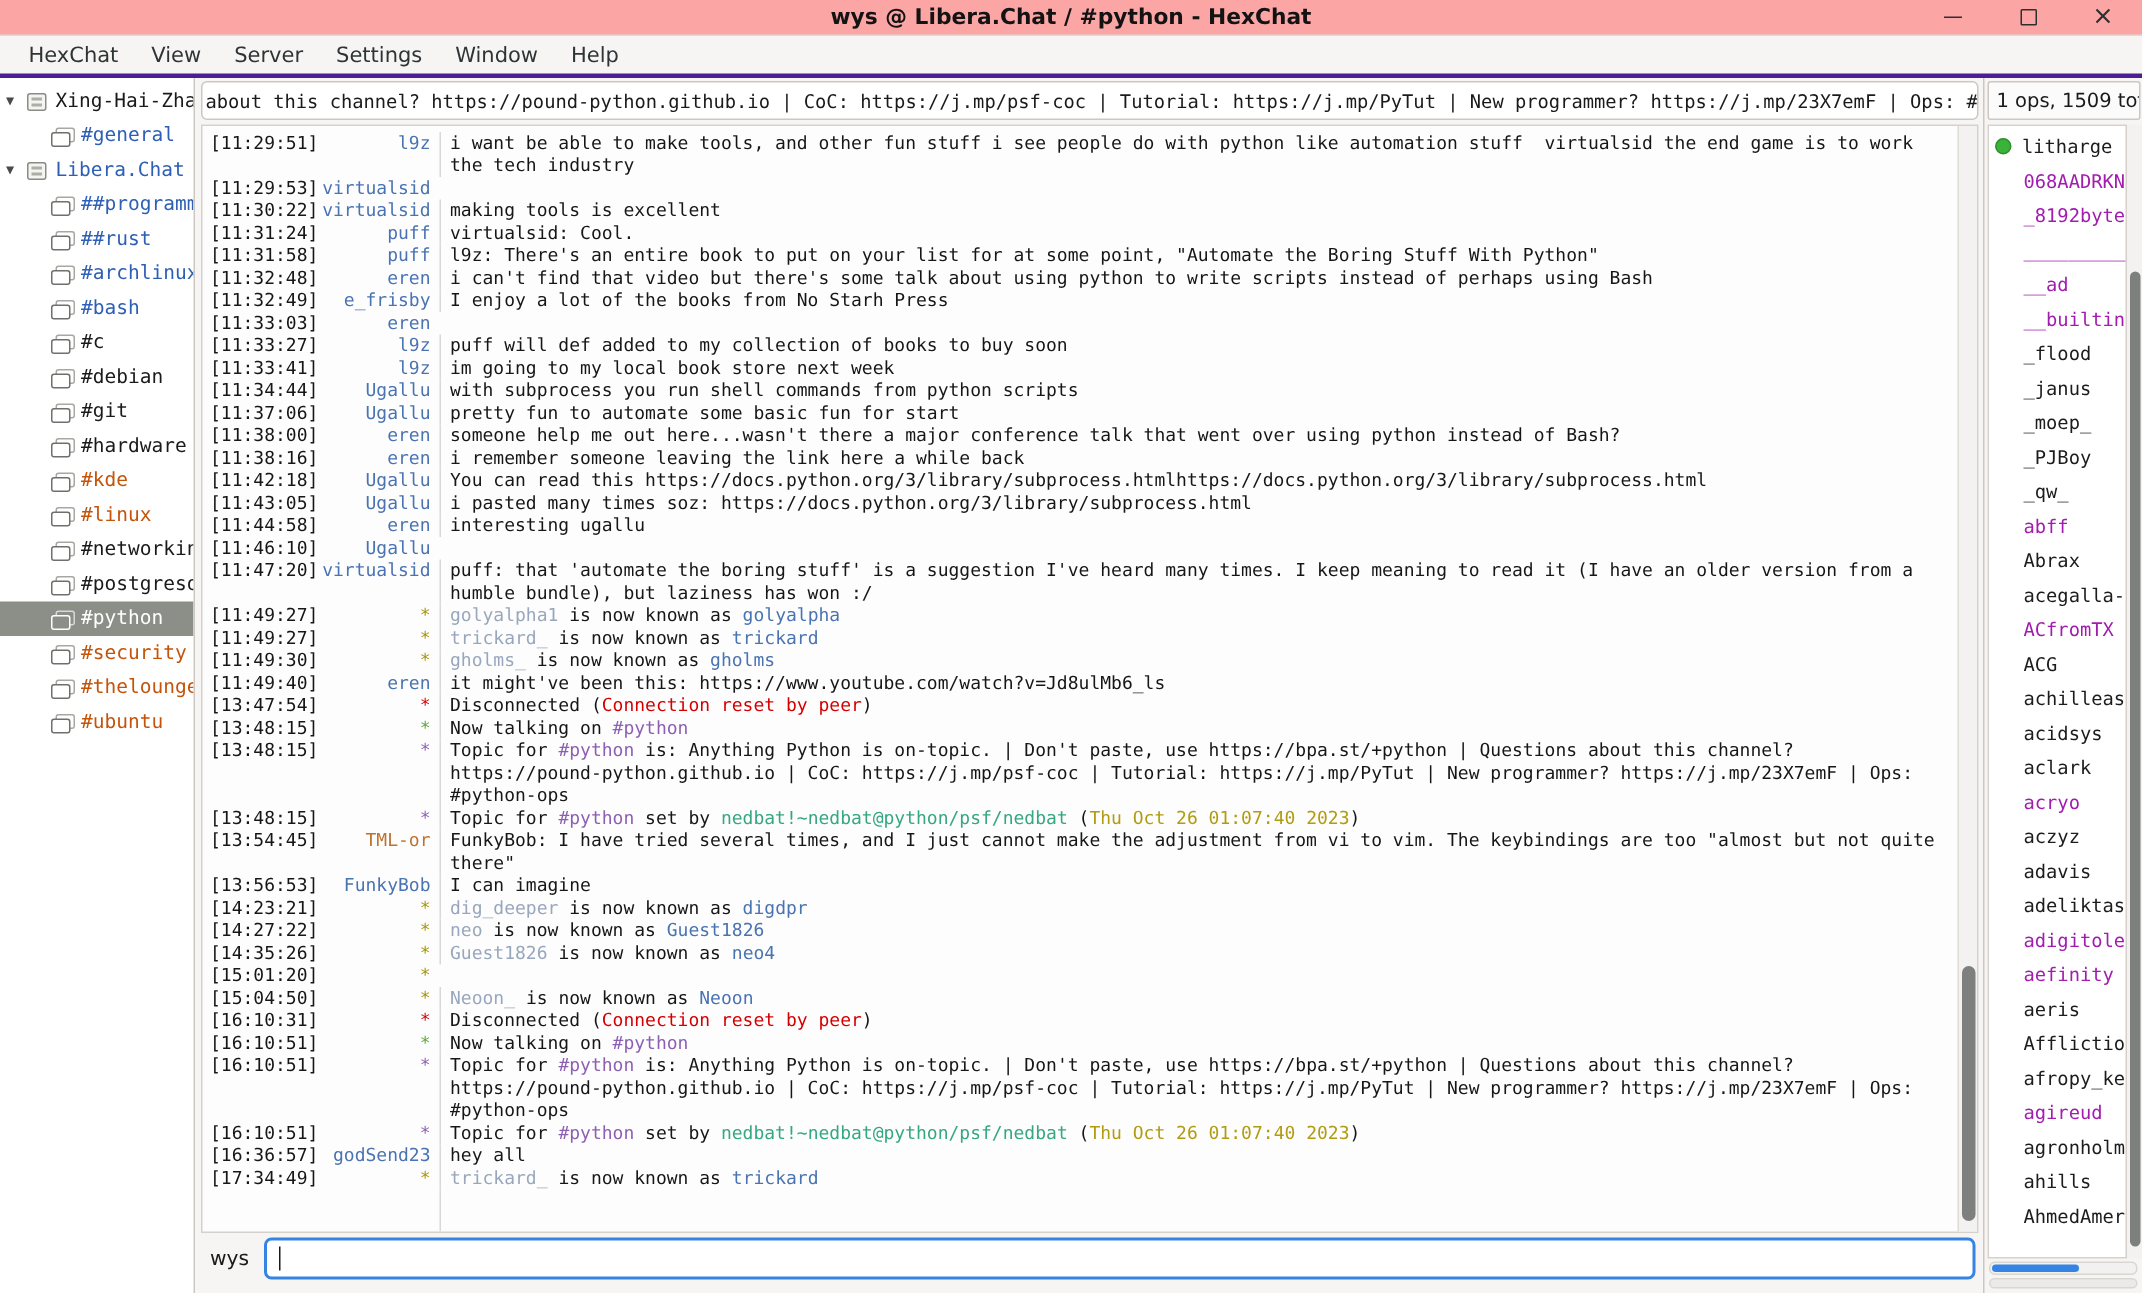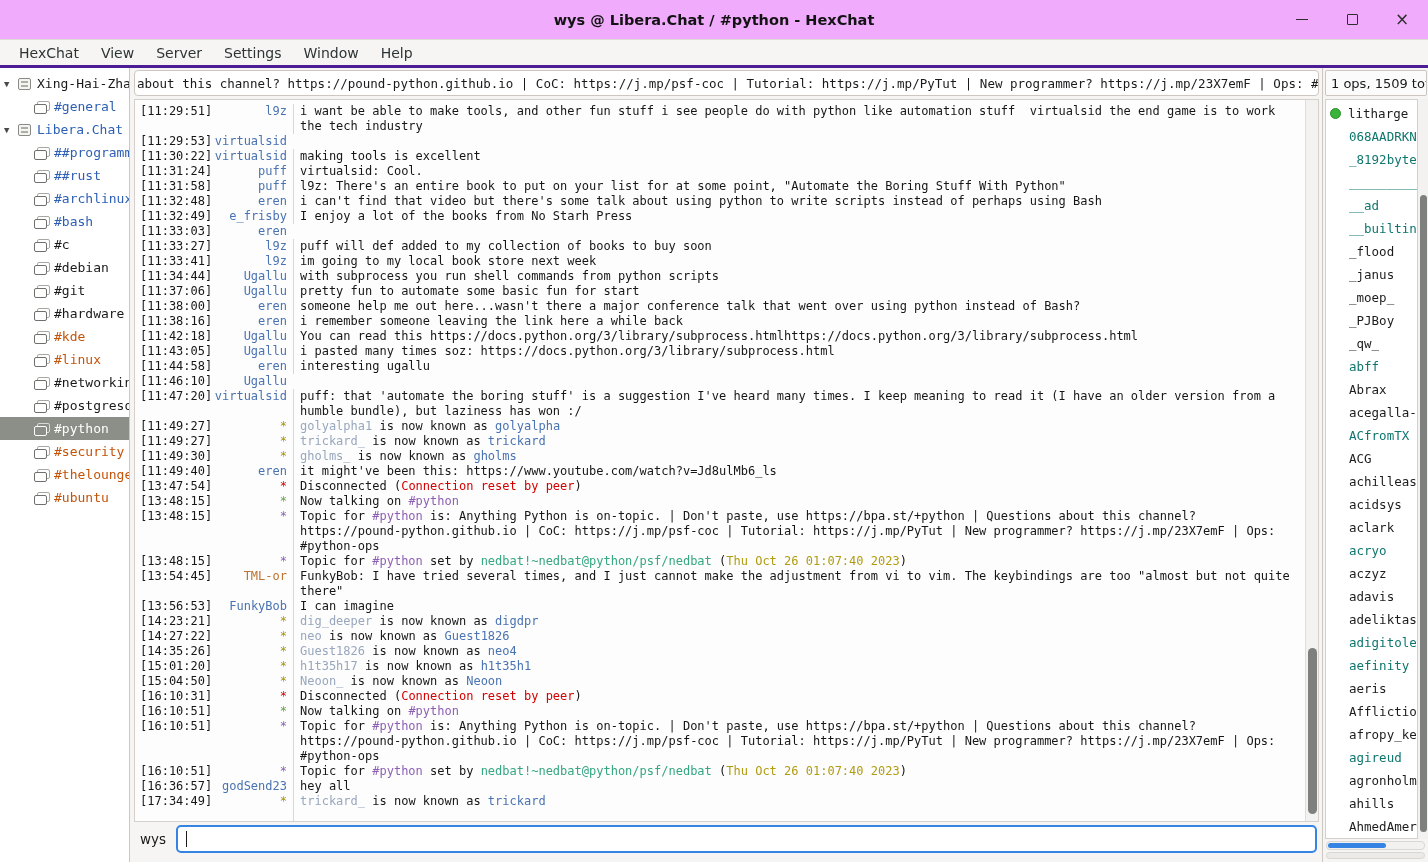--- a/index.html
+++ b/index.html
@@ -1,21 +1,21 @@
 <!DOCTYPE html>
 <html><head>
 <meta charset="utf-8">
 <style>
   * { margin:0; padding:0; box-sizing:border-box; }
   html,body { width:1428px; height:862px; overflow:hidden; background:#f6f5f4;
               font-family:"DejaVu Sans","Liberation Sans",sans-serif; }
   .window { width:1428px; height:862px; display:flex; flex-direction:column; background:#f6f5f4; }
 
   
-  .titlebar { height:40px; background:#f0abfc; border-bottom:1px solid #dedad6;
+  .titlebar { height:24px; background:#fca5a5; border-bottom:1px solid #dedad6;
               display:flex; align-items:center; position:relative; flex:none; }
   .title-text { position:absolute; left:0; right:0; text-align:center; font-weight:bold;
                 font-size:14.5px; color:#131313; }
   .win-controls { margin-left:auto; display:flex; align-items:center; gap:26px; padding-right:14px; z-index:2; }
   .win-btn { width:24px; height:24px; display:flex; align-items:center; justify-content:center; }
   .glyph-min { width:12px; height:0; border-top:1.6px solid #2e2e2e; display:block; }
   .glyph-max { width:11px; height:11px; border:1.6px solid #2e2e2e; border-radius:1px; display:block; }
   .glyph-close { font-size:17px; color:#2e2e2e; line-height:1; }
 
   
@@ -97,21 +97,21 @@
                display:flex; align-items:center; padding-left:5px; font-size:13px; color:#1a1a1a;
                white-space:nowrap; overflow:hidden; margin-right:1px; }
   .ul-body { flex:1; display:flex; min-height:0; margin-top:3px; }
   .userlist { flex:1; min-width:0; background:#ffffff; border:1px solid #d5d0cb; overflow:hidden;
               font-family:"DejaVu Sans Mono","Liberation Mono",monospace; font-size:12.5px; padding-top:2px; }
   .user-row { height:23px; display:flex; align-items:center; padding-left:4px; white-space:nowrap; }
   .op-dot { width:11px; height:11px; border-radius:50%; background:#39b339; border:1px solid #2e8b2e;
             flex:none; margin-right:7px; }
   .no-dot { width:19px; flex:none; }
   .user-name { color:#1c1c1c; }
-  .user-row.away .user-name { color:#0f766e; }
+  .user-row.away .user-name { color:#a21caf; }
   .ul-vscroll { width:10px; flex:none; background:#f3f2f1; position:relative; }
   .ul-vscroll .thumb { position:absolute; left:2px; width:7px; top:13%; height:86%;
                        background:#7d807d; border-radius:4px; }
   .ul-hscroll { height:9px; flex:none; background:#f2f1f0; border:1px solid #dad6d1; border-radius:4px;
                 margin:2px 3px 0 1px; position:relative; }
   .ul-hscroll .thumb { position:absolute; left:1px; top:1px; width:58px; height:5px;
                        background:#3584e4; border-radius:3px; }
   .ul-hscroll2 { height:7px; flex:none; background:#eceae8; border:1px solid #dad6d1; border-radius:4px;
                  margin:2px 3px 3px 1px; }
 </style>
@@ -386,21 +386,20 @@
               <span class="msg-text"><span class="sg-old">neo</span><span class="sg-d"> is now known as </span><span class="sg-new">Guest1826</span></span>
             </div>
             <div class="msg-row">
               <span class="msg-time">[14:35:26]</span>
               <span class="msg-nick nc-olive">*</span>
               <span class="msg-text"><span class="sg-old">Guest1826</span><span class="sg-d"> is now known as </span><span class="sg-new">neo4</span></span>
             </div>
             <div class="msg-row">
               <span class="msg-time">[15:01:20]</span>
               <span class="msg-nick nc-olive">*</span>
-              <span class="msg-text"><span class="sg-old">h1t35h17</span><span class="sg-d"> is now known as </span><span class="sg-new">h1t35h1</span></span>
             </div>
             <div class="msg-row">
               <span class="msg-time">[15:04:50]</span>
               <span class="msg-nick nc-olive">*</span>
               <span class="msg-text"><span class="sg-old">Neoon_</span><span class="sg-d"> is now known as </span><span class="sg-new">Neoon</span></span>
             </div>
             <div class="msg-row">
               <span class="msg-time">[16:10:31]</span>
               <span class="msg-nick nc-red">*</span>
               <span class="msg-text"><span class="sg-d">Disconnected (</span><span class="sg-red">Connection reset by peer</span><span class="sg-d">)</span></span>

